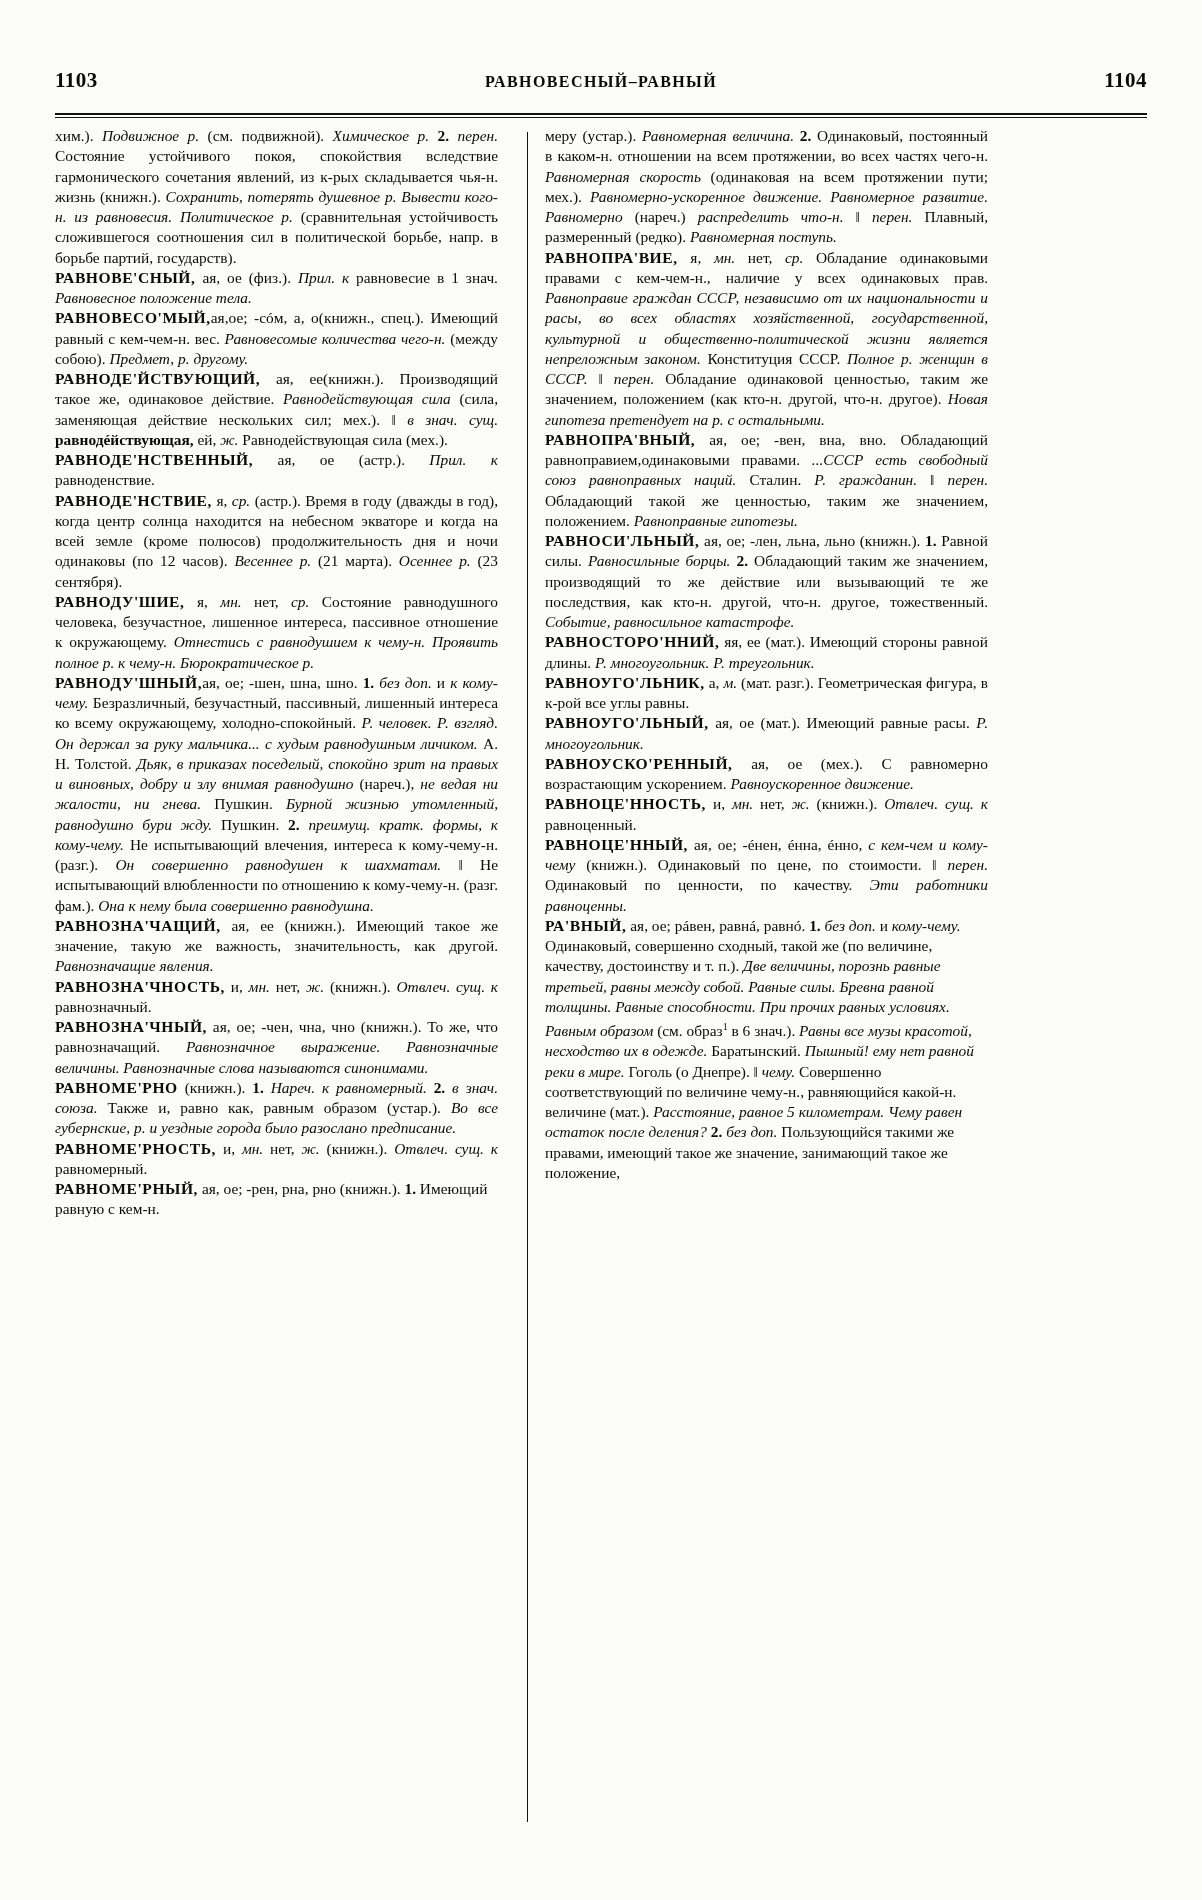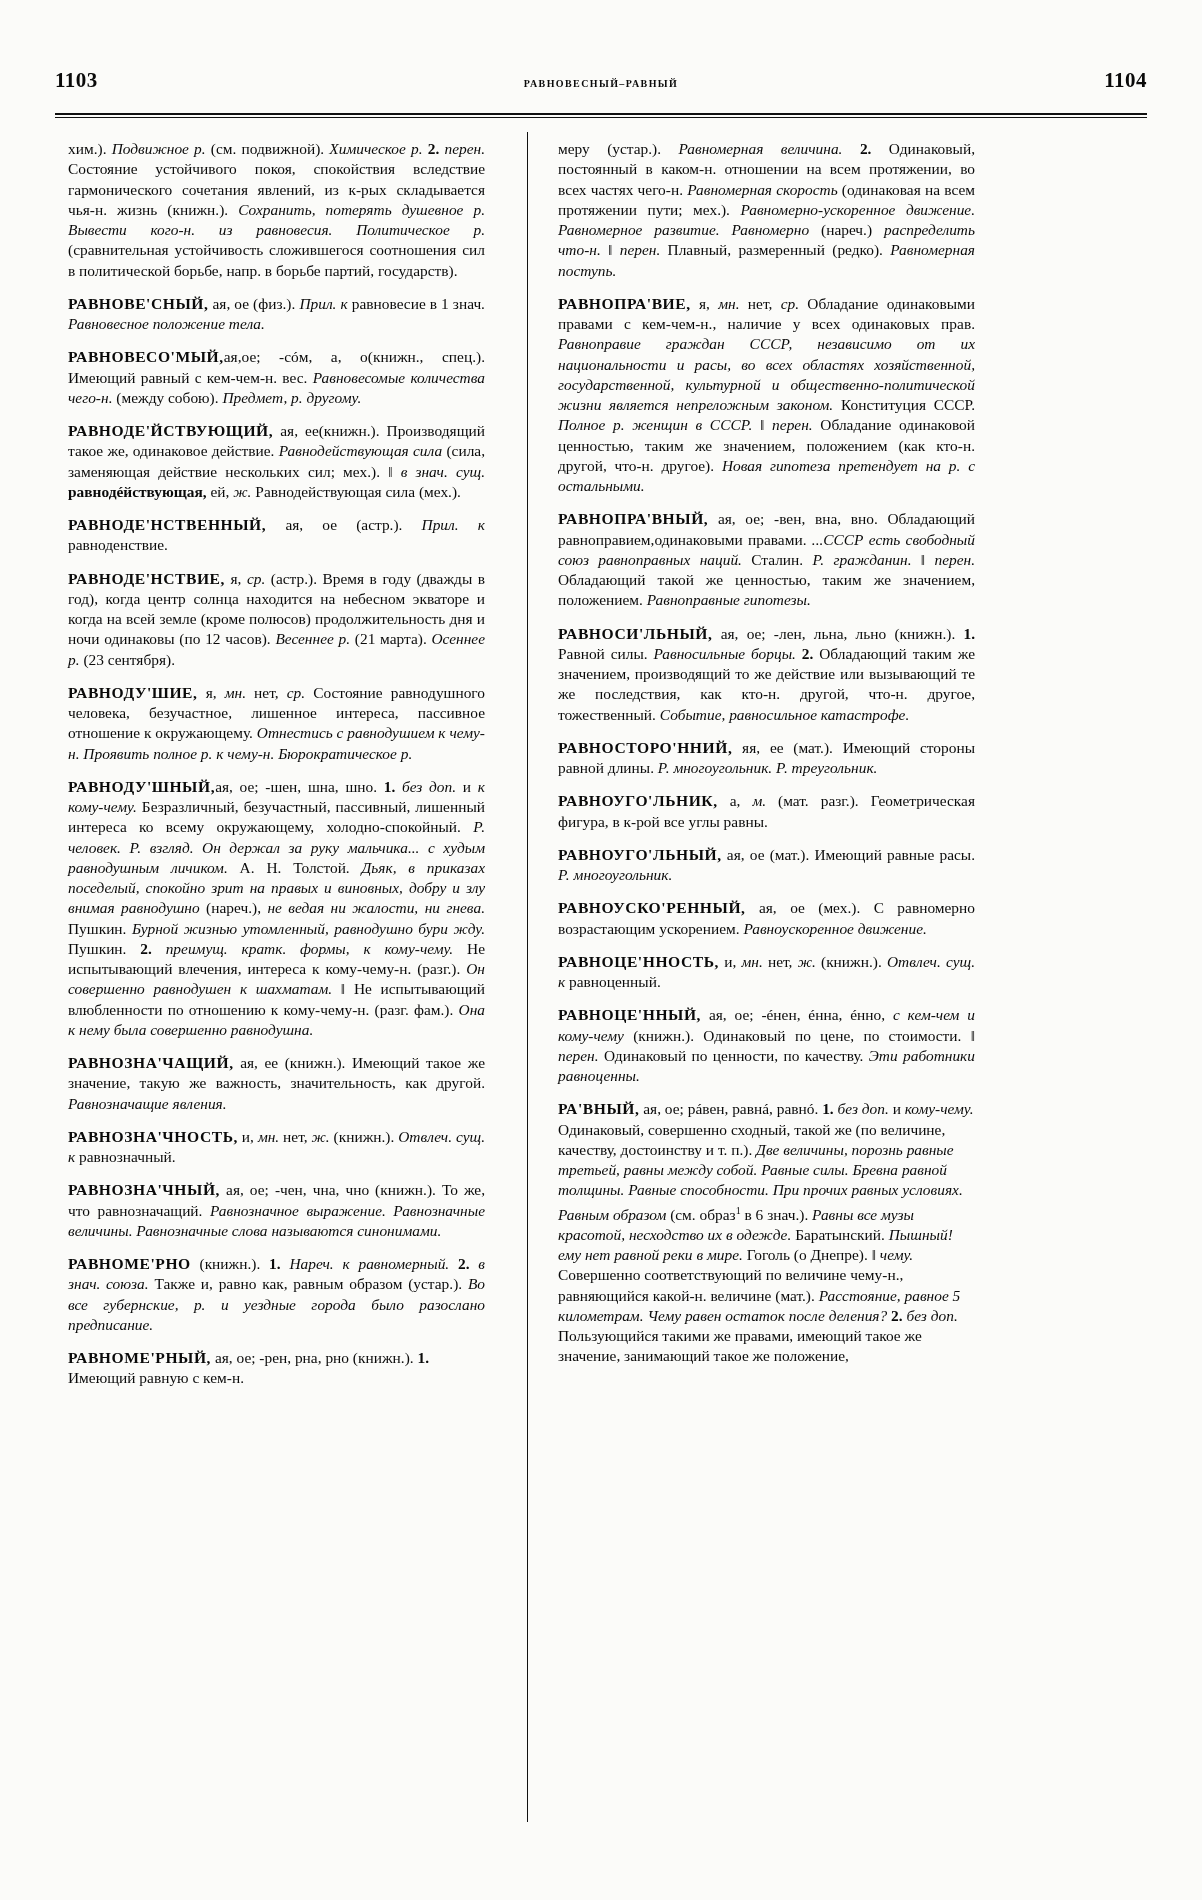--- a/index.html
+++ b/index.html
@@ -25,21 +25,21 @@
     display:flex;align-items:baseline;justify-content:space-between;
   }
   .folio{
     font-family:"Liberation Serif","DejaVu Serif",serif;
     font-weight:bold;
     font-size:21px;
     letter-spacing:.5px;
   }
   .runtitle{
     font-weight:bold;
-    font-size:10px;
+    font-size:16px;
     letter-spacing:1.4px;
     text-align:center;
     flex:1;
   }
   .rules{
     position:absolute;
     left:55px;right:55px;top:113px;
   }
   .rule-a{height:2px;background:#111;}
   .rule-b{height:1px;background:#111;margin-top:2px;}
@@ -62,21 +62,21 @@
   .col.left{padding-right:12px;}
   .divider{
     width:0;
     border-left:1.6px solid #111;
     margin:6px 17px 0 17px;
     align-self:stretch;
     height:1690px;
   }
   .col.right{padding-left:0px;}
 
-  .col p{margin:13px;text-indent:0;}
+  .col p{margin:0;text-indent:0;}
   .entry{margin:0;text-indent:30px;}
   .cont{margin:0;text-indent:0;}
 
   .hw{
     font-weight:bold;
     letter-spacing:.55px;
     font-size:15.6px;
   }
   .it{font-style:italic;}
   .b{font-weight:bold;}
@@ -106,20 +106,21 @@
         <p class="entry" id="ravnovesomyj"><span class="hw">РАВНОВЕСО'МЫЙ,</span><span>ая,ое; -сóм, а, о(книжн., спец.). Имеющий равный с кем-чем-н. вес. </span><span class="it">Равновесомые количества чего-н.</span><span> (между собою). </span><span class="it">Предмет, р. другому.</span></p>
         <p class="entry" id="ravnodejstvuyushchij"><span class="hw">РАВНОДЕ'ЙСТВУЮЩИЙ,</span><span> ая, ее(книжн.). Производящий такое же, одинаковое действие. </span><span class="it">Равнодействующая сила</span><span> (сила, заменяющая действие нескольких сил; мех.). ‖ </span><span class="it">в знач. сущ.</span><span> </span><span class="b">равнодéйствующая,</span><span> ей, </span><span class="it">ж.</span><span> Равнодействующая сила (мех.).</span></p>
         <p class="entry" id="ravnodenstvennyj"><span class="hw">РАВНОДЕ'НСТВЕННЫЙ,</span><span> ая, ое (астр.). </span><span class="it">Прил. к</span><span> равноденствие.</span></p>
         <p class="entry" id="ravnodenstvie"><span class="hw">РАВНОДЕ'НСТВИЕ,</span><span> я, </span><span class="it">ср.</span><span> (астр.). Время в году (дважды в год), когда центр солнца находится на небесном экваторе и когда на всей земле (кроме полюсов) продолжительность дня и ночи одинаковы (по 12 часов). </span><span class="it">Весеннее р.</span><span> (21 марта). </span><span class="it">Осеннее р.</span><span> (23 сентября).</span></p>
         <p class="entry" id="ravnodushie"><span class="hw">РАВНОДУ'ШИЕ,</span><span> я, </span><span class="it">мн.</span><span> нет, </span><span class="it">ср.</span><span> Состояние равнодушного человека, безучастное, лишенное интереса, пассивное отношение к окружающему. </span><span class="it">Отнестись с равнодушием к чему-н. Проявить полное р. к чему-н. Бюрократическое р.</span></p>
         <p class="entry" id="ravnodushnyj"><span class="hw">РАВНОДУ'ШНЫЙ,</span><span>ая, ое; -шен, шна, шно. </span><span class="b">1.</span><span> </span><span class="it">без доп.</span><span> и </span><span class="it">к кому-чему.</span><span> Безразличный, безучастный, пассивный, лишенный интереса ко всему окружающему, холодно-спокойный. </span><span class="it">Р. человек. Р. взгляд. Он держал за руку мальчика... с худым равнодушным личиком.</span><span> А. Н. Толстой. </span><span class="it">Дьяк, в приказах поседелый, спокойно зрит на правых и виновных, добру и злу внимая равнодушно</span><span> (нареч.), </span><span class="it">не ведая ни жалости, ни гнева.</span><span> Пушкин. </span><span class="it">Бурной жизнью утомленный, равнодушно бури жду.</span><span> Пушкин. </span><span class="b">2.</span><span> </span><span class="it">преимущ. кратк. формы, к кому-чему.</span><span> Не испытывающий влечения, интереса к кому-чему-н. (разг.). </span><span class="it">Он совершенно равнодушен к шахматам.</span><span> ‖ Не испытывающий влюбленности по отношению к кому-чему-н. (разг. фам.). </span><span class="it">Она к нему была совершенно равнодушна.</span></p>
         <p class="entry" id="ravnoznachashchij"><span class="hw">РАВНОЗНА'ЧАЩИЙ,</span><span> ая, ее (книжн.). Имеющий такое же значение, такую же важность, значительность, как другой. </span><span class="it">Равнозначащие явления.</span></p>
         <p class="entry" id="ravnoznachnost"><span class="hw">РАВНОЗНА'ЧНОСТЬ,</span><span> и, </span><span class="it">мн.</span><span> нет, </span><span class="it">ж.</span><span> (книжн.). </span><span class="it">Отвлеч. сущ. к</span><span> равнозначный.</span></p>
         <p class="entry" id="ravnoznachnyj"><span class="hw">РАВНОЗНА'ЧНЫЙ,</span><span> ая, ое; -чен, чна, чно (книжн.). То же, что равнозначащий. </span><span class="it">Равнозначное выражение. Равнозначные величины. Равнозначные слова называются синонимами.</span></p>
         <p class="entry" id="ravnomerno"><span class="hw">РАВНОМЕ'РНО</span><span> (книжн.). </span><span class="b">1.</span><span> </span><span class="it">Нареч. к равномерный.</span><span> </span><span class="b">2.</span><span> </span><span class="it">в знач. союза.</span><span> Также и, равно как, равным образом (устар.). </span><span class="it">Во все губернские, р. и уездные города было разослано предписание.</span></p>
+        <p class="entry" id="ravnomernost"><span class="hw">РАВНОМЕ'РНОСТЬ,</span><span> и, </span><span class="it">мн.</span><span> нет, </span><span class="it">ж.</span><span> (книжн.). </span><span class="it">Отвлеч. сущ. к</span><span> равномерный.</span></p>
         <p class="entry last" id="ravnomernyj"><span class="hw">РАВНОМЕ'РНЫЙ,</span><span> ая, ое; -рен, рна, рно (книжн.). </span><span class="b">1.</span><span> Имеющий равную с кем-н.</span></p>
       </div>
     <div class="divider"></div>
     <div class="col right" id="col-right">
         <p class="cont" id="ravnomernyj-tail"><span>меру (устар.). </span><span class="it">Равномерная величина.</span><span> </span><span class="b">2.</span><span> Одинаковый, постоянный в каком-н. отношении на всем протяжении, во всех частях чего-н. </span><span class="it">Равномерная скорость</span><span> (одинаковая на всем протяжении пути; мех.). </span><span class="it">Равномерно-ускоренное движение. Равномерное развитие. Равномерно</span><span> (нареч.) </span><span class="it">распределить что-н.</span><span> ‖ </span><span class="it">перен.</span><span> Плавный, размеренный (редко). </span><span class="it">Равномерная поступь.</span></p>
         <p class="entry" id="ravnopravie"><span class="hw">РАВНОПРА'ВИЕ,</span><span> я, </span><span class="it">мн.</span><span> нет, </span><span class="it">ср.</span><span> Обладание одинаковыми правами с кем-чем-н., наличие у всех одинаковых прав. </span><span class="it">Равноправие граждан СССР, независимо от их национальности и расы, во всех областях хозяйственной, государственной, культурной и общественно-политической жизни является непреложным законом.</span><span> Конституция СССР. </span><span class="it">Полное р. женщин в СССР.</span><span> ‖ </span><span class="it">перен.</span><span> Обладание одинаковой ценностью, таким же значением, положением (как кто-н. другой, что-н. другое). </span><span class="it">Новая гипотеза претендует на р. с остальными.</span></p>
         <p class="entry" id="ravnopravnyj"><span class="hw">РАВНОПРА'ВНЫЙ,</span><span> ая, ое; -вен, вна, вно. Обладающий равноправием,одинаковыми правами. </span><span class="it">...СССР есть свободный союз равноправных наций.</span><span> Сталин. </span><span class="it">Р. гражданин.</span><span> ‖ </span><span class="it">перен.</span><span> Обладающий такой же ценностью, таким же значением, положением. </span><span class="it">Равноправные гипотезы.</span></p>
         <p class="entry" id="ravnosilnyj"><span class="hw">РАВНОСИ'ЛЬНЫЙ,</span><span> ая, ое; -лен, льна, льно (книжн.). </span><span class="b">1.</span><span> Равной силы. </span><span class="it">Равносильные борцы.</span><span> </span><span class="b">2.</span><span> Обладающий таким же значением, производящий то же действие или вызывающий те же последствия, как кто-н. другой, что-н. другое, тожественный. </span><span class="it">Событие, равносильное катастрофе.</span></p>
         <p class="entry" id="ravnostoronnij"><span class="hw">РАВНОСТОРО'ННИЙ,</span><span> яя, ее (мат.). Имеющий стороны равной длины. </span><span class="it">Р. многоугольник. Р. треугольник.</span></p>
         <p class="entry" id="ravnougolnik"><span class="hw">РАВНОУГО'ЛЬНИК,</span><span> а, </span><span class="it">м.</span><span> (мат. разг.). Геометрическая фигура, в к-рой все углы равны.</span></p>

